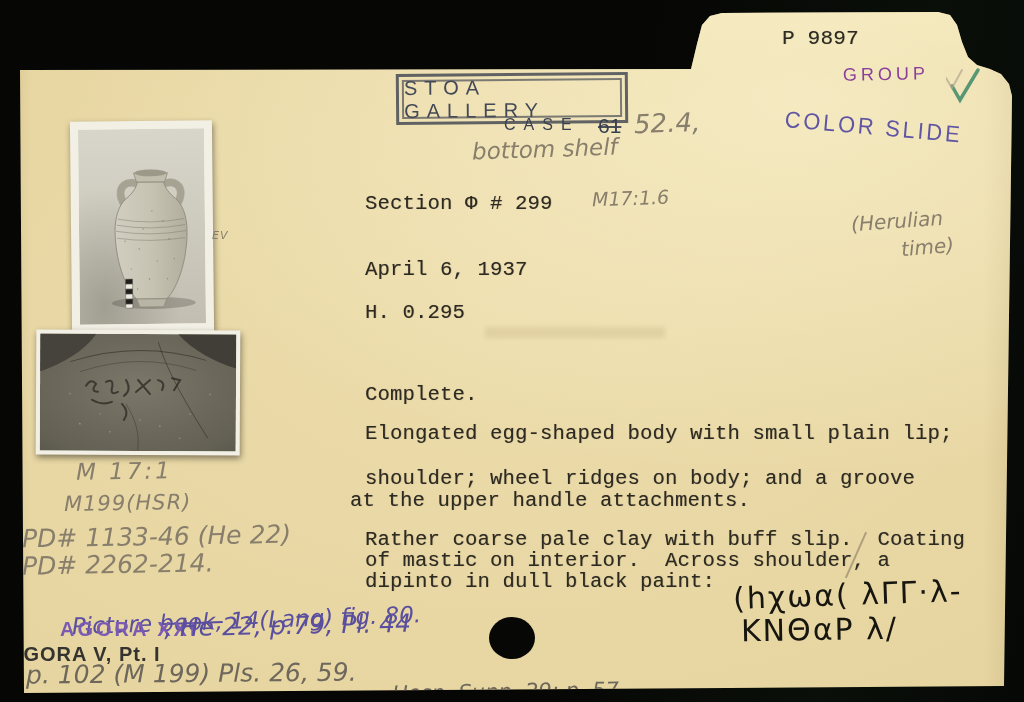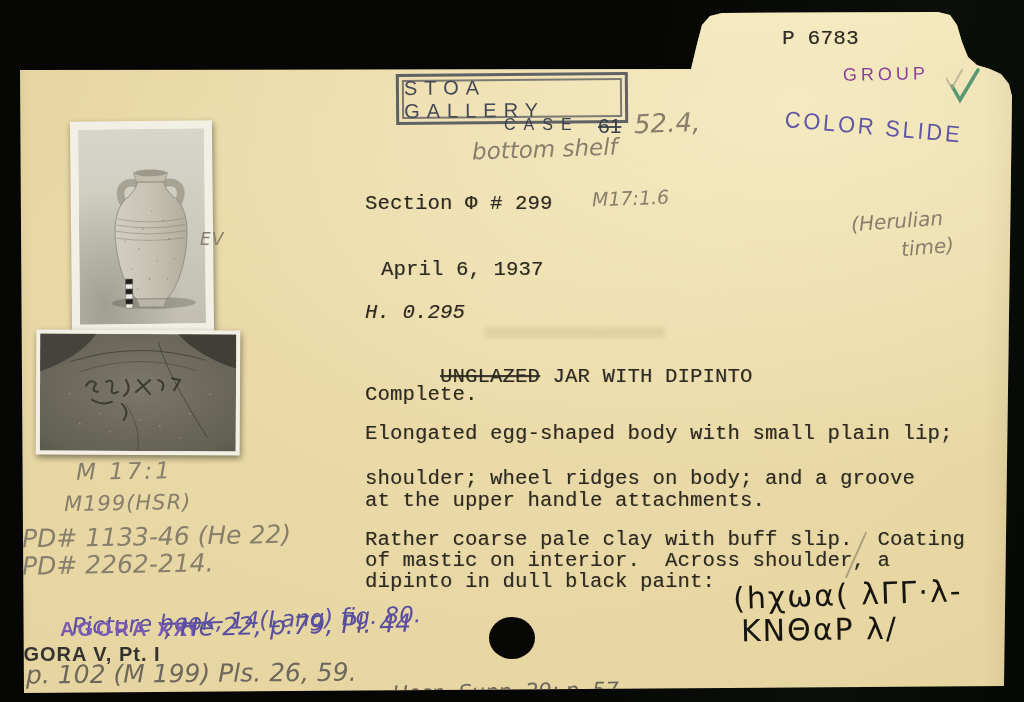--- a/index.html
+++ b/index.html
@@ -35,21 +35,21 @@
 </style>
 </head>
 <body>
 
 <div class="stage">
   <div class="card">
 
     <div class="abs" style="left:690px;top:12px;width:324px;height:62px;
                 background:linear-gradient(180deg,rgba(252,242,202,.4),rgba(252,242,202,0));"></div>
 
-    <div class="abs typed" style="left:782px;top:27px;font-size:21px;">P 6783</div>
+    <div class="abs typed" style="left:782px;top:27px;font-size:21px;">P 9897</div>
     <div class="abs stamp" style="left:843px;top:64px;font-size:18px;letter-spacing:4px;color:#8a3f9a;font-weight:500;transform:rotate(-1deg);">GROUP</div>
     <div class="abs stamp" style="left:786px;top:106px;font-size:23px;letter-spacing:3px;color:#6055a5;transform:rotate(5deg) scaleX(.95);transform-origin:left top;">COLOR SLIDE</div>
 
     <svg class="abs" style="left:946px;top:64px;" width="38" height="42" viewBox="0 0 38 42">
       <polyline points="6,22 14,36 32,6" fill="none" stroke="#3c8a66" stroke-width="3.5" stroke-linecap="round" opacity=".85"></polyline>
       <polyline points="-14,12 -8,22 2,4" fill="none" stroke="#b0a78f" stroke-width="2" stroke-linecap="round" opacity=".7" transform="translate(14,2)"></polyline>
     </svg>
 
     <div class="abs stoa-box" style="left:396px;top:73px;width:226px;height:45px;transform:rotate(-.5deg);">
       <div class="stoa-inner">STOA GALLERY</div>
@@ -111,21 +111,21 @@
         <g stroke="#5a5850" stroke-width=".5">
           <rect x="46" y="150" width="7" height="5" fill="#201f1b"></rect>
             <rect x="46" y="155" width="7" height="5" fill="#efede3"></rect>
           <rect x="46" y="160" width="7" height="5" fill="#201f1b"></rect>
             <rect x="46" y="165" width="7" height="5" fill="#efede3"></rect>
           <rect x="46" y="170" width="7" height="5" fill="#201f1b"></rect>
             <rect x="46" y="175" width="7" height="4" fill="#efede3"></rect>
         </g>
       </svg>
     </div>
-    <div class="abs hand pencil" style="left:200px;top:229px;font-size:17px;letter-spacing:1px;">EV</div>
+    <div class="abs hand pencil" style="left:212px;top:229px;font-size:11px;letter-spacing:1px;">EV</div>
 
     <div class="abs photo" style="left:36px;top:330px;width:204px;height:125px;transform:rotate(.3deg);">
       <svg style="position:absolute;left:4px;top:4px;" width="196" height="117" viewBox="0 0 196 117">
         <defs>
           <radialGradient id="dbg" cx=".5" cy=".45" r=".9">
             <stop offset="0" stop-color="#7b7769"></stop>
               <stop offset=".7" stop-color="#636054"></stop>
               <stop offset="1" stop-color="#504d43"></stop>
           </radialGradient>
         </defs>
@@ -157,34 +157,31 @@
             <circle cx="170" cy="60" r=".8"></circle>
             <circle cx="140" cy="104" r=".8"></circle>
         </g>
       </svg>
     </div>
 
     <div class="abs typed" style="left:365px;top:192px;">Section Φ # 299</div>
     <div class="abs hand pencil" style="left:592px;top:187px;font-size:19px;transform:rotate(-2deg);">M17:1.6</div>
     <div class="abs hand pencil" style="left:851px;top:209px;font-size:20px;transform:rotate(-4deg);">(Herulian</div>
     <div class="abs hand pencil" style="left:901px;top:235px;font-size:20px;transform:rotate(-5deg);">time)</div>
-    <div class="abs typed" style="left:365px;top:258px;margin-left:16px;">April 6, 1937</div>
-    <div class="abs typed" style="left:365px;top:301px;font-style:italic;">H. 0.295</div>
+    <div class="abs typed" style="left:365px;top:258px;">April 6, 1937</div>
+    <div class="abs typed" style="left:365px;top:301px;">H. 0.295</div>
 
     <div class="abs" style="left:485px;top:327px;width:180px;height:11px;background:rgba(140,120,80,.14);filter:blur(2px);"></div>
 
-    <div class="abs typed" style="left:365px;top:342px;">
-      <span class="struck" style="text-decoration-color:rgba(45,40,30,.85);">UNGLAZED</span><span> JAR WITH DIPINTO</span>
-    </div>
 
     <div class="abs typed" style="left:365px;top:383px;">Complete.</div>
 
     <div class="abs typed" style="left:365px;top:422px;">Elongated egg-shaped body with small plain lip;</div>
     <div class="abs typed" style="left:365px;top:467px;">shoulder; wheel ridges on body; and a groove</div>
-    <div class="abs typed" style="left:365px;top:489px;">at the upper handle attachments.</div>
+    <div class="abs typed" style="left:350px;top:489px;">at the upper handle attachments.</div>
 
     <div class="abs typed" style="left:365px;top:549px;">of mastic on interior.  Across shoulder, a</div>
     <div class="abs typed" style="left:365px;top:528px;">Rather coarse pale clay with buff slip.  Coating</div>
     <div class="abs typed" style="left:365px;top:570px;">dipinto in dull black paint:</div>
 
     <div class="abs" style="left:855px;top:530px;width:2px;height:50px;background:rgba(125,115,92,.55);transform:rotate(24deg);"></div>
 
     <div class="abs hand inkblk" style="left:733px;top:577px;font-size:30px;transform:rotate(-2deg);">(hχωα( λΓΓ·λ-</div>
     <div class="abs hand inkblk" style="left:741px;top:612px;font-size:30px;transform:rotate(-1deg);">ΚΝΘαΡ λ/</div>
 

